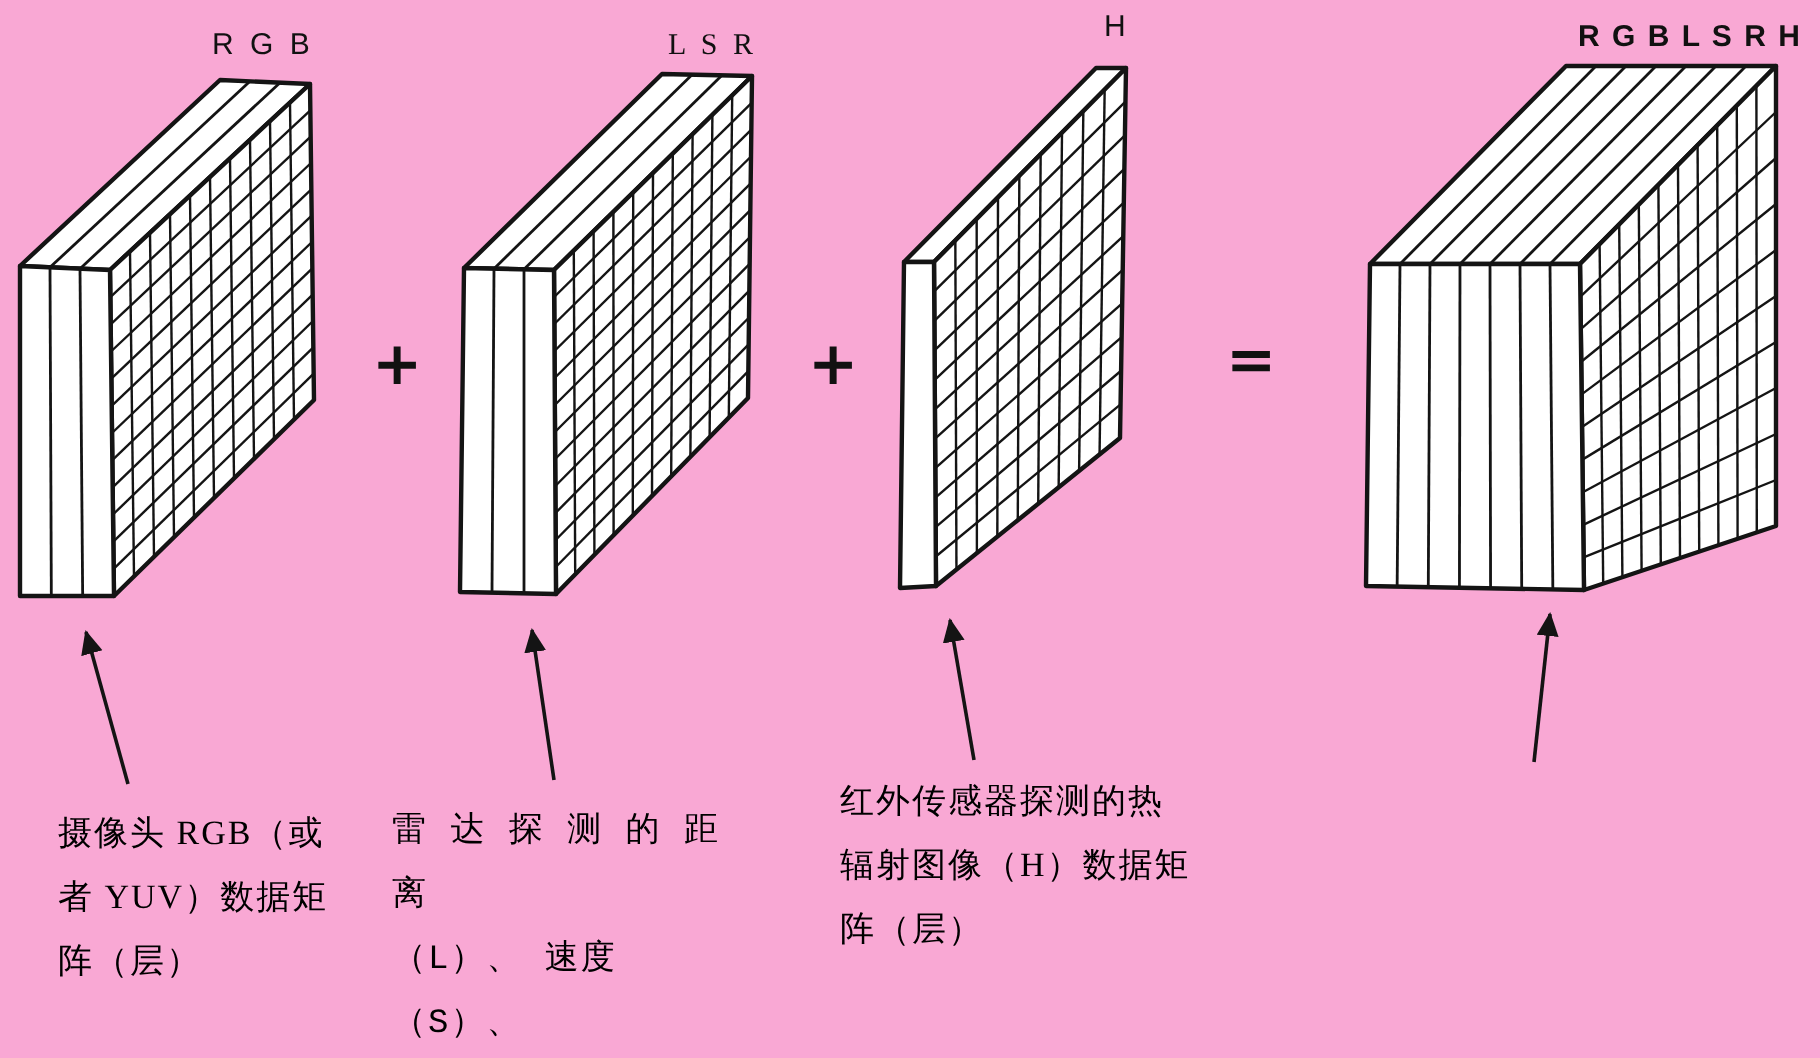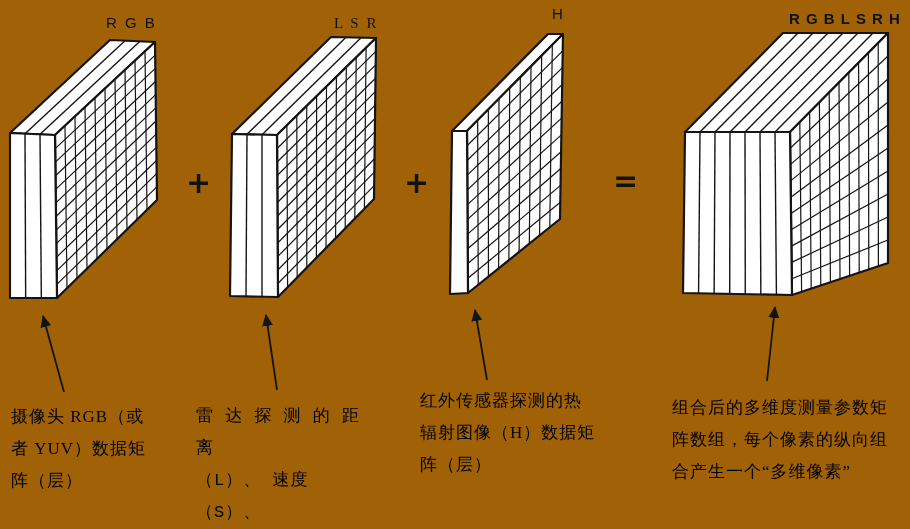--- a/index.html
+++ b/index.html
@@ -1,20 +1,20 @@
 <!DOCTYPE html>
 <html><head>
 <meta charset="utf-8">
 <style>
   html, body { margin: 0; padding: 0; background: #ffffff; }
   .canvas {
     position: relative;
     width: 910px;
     height: 529px;
-    background: #a16207;
+    background: #f9a8d4;
     overflow: hidden;
     color: #111111;
   }
   .canvas svg { position: absolute; left: 0; top: 0; }
   .lbl {
     position: absolute;
     font: 15px "Liberation Sans", "DejaVu Sans", sans-serif;
     letter-spacing: 2px;
     white-space: pre;
     color: #111111;
@@ -177,27 +177,24 @@
 
   <div class="lbl" style="left:106px; top:14px;">R G B</div>
   <div class="lbl" style="left:334px; top:15px;font-family:Liberation Serif, serif;">L S R</div>
   <div class="lbl" style="left:552px; top:5px;">H</div>
   <div class="lbl lbl-combined" style="left:789px; top:10px;font-weight:bold;">R G B L S R H</div>
 
   <div class="op" style="left:186px; top:168px;">+</div>
   <div class="op" style="left:404px; top:168px;">+</div>
   <div class="op" style="left:613px; top:166px;">=</div>
 
-  <div class="cap" style="left:11px;  top:401px; width:165px;">摄像头 RGB（或
+  <div class="cap" style="left:29px;  top:401px; width:165px;">摄像头 RGB（或
 者 YUV）数据矩
 阵（层）</div>
   <div class="cap" style="left:196px; top:401px; width:185px;font-family:Liberation Mono, monospace;">雷 达 探 测 的 距 离
 （L）、 速度 （S）、
 散射截面 R 数据矩
 阵（层）</div>
   <div class="cap" style="left:420px; top:385px; width:200px;">红外传感器探测的热
 辐射图像（H）数据矩
 阵（层）</div>
-  <div class="cap" style="left:672px; top:392px; width:235px;">组合后的多维度测量参数矩
-阵数组，每个像素的纵向组
-合产生一个“多维像素”</div>
 
 </div>
 
 </body></html>

